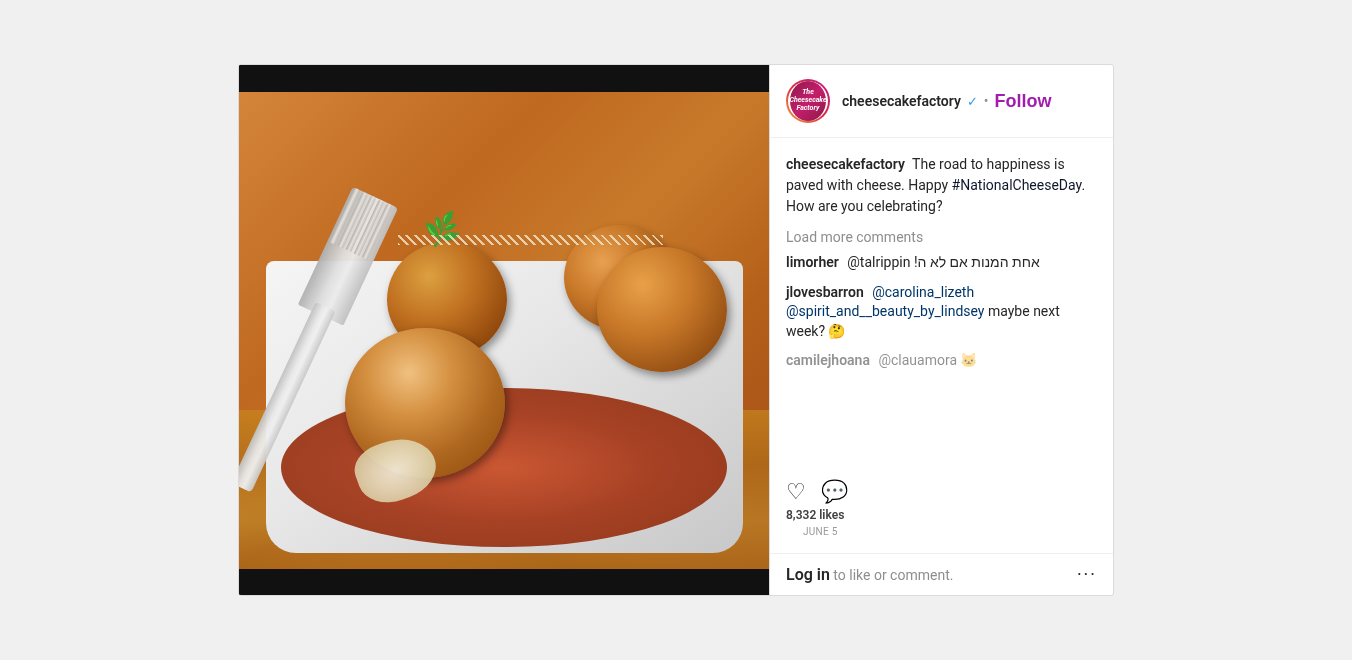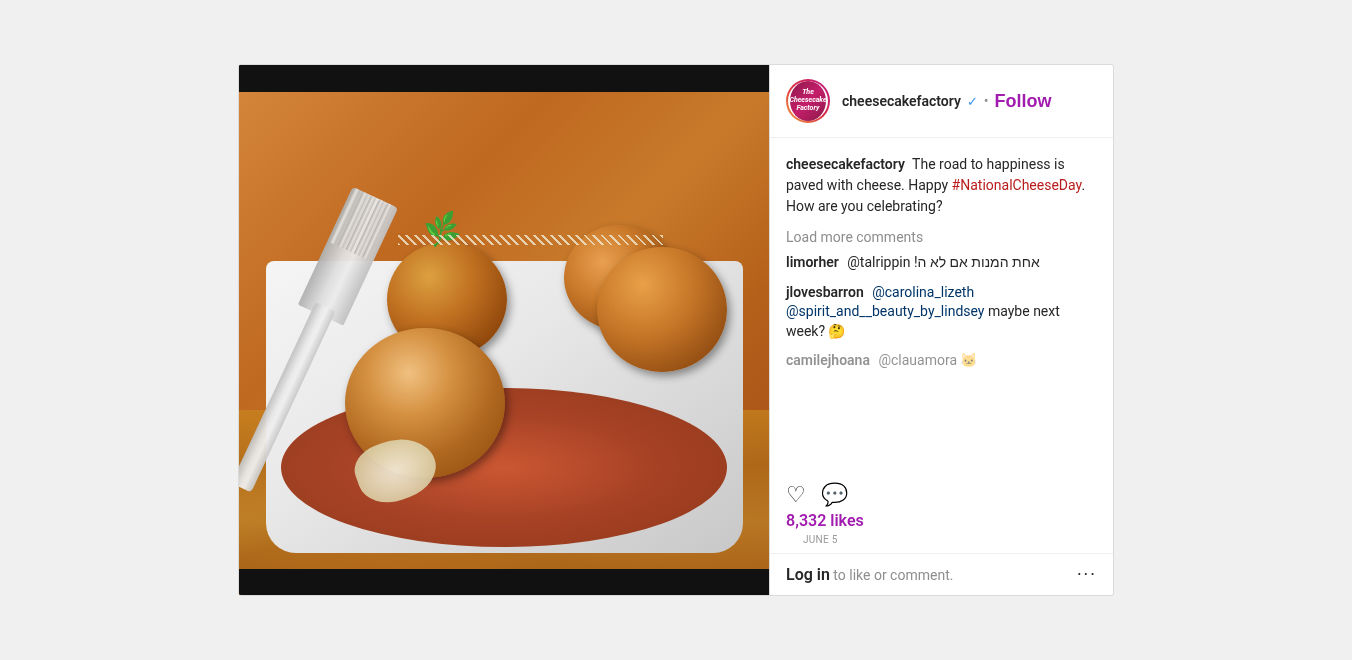--- a/index.html
+++ b/index.html
@@ -218,21 +218,21 @@
       padding: 16px 16px 8px;
       font-size: 14px;
       color: #262626;
       line-height: 1.5;
     }
     .caption-username {
       font-weight: 600;
       margin-right: 4px;
     }
     .caption-hashtag {
-      color: #b91c1c;
+      color: #0f172a;
     }
     .load-more-comments {
       padding: 4px 16px 8px;
       font-size: 14px;
       color: #8e8e8e;
       cursor: pointer;
     }
     .comments-section {
       padding: 0 16px;
       flex: 1;
@@ -257,37 +257,38 @@
       gap: 16px;
     }
     .action-icon {
       font-size: 22px;
       cursor: pointer;
       color: #262626;
     }
     .likes-count {
       padding: 0 16px 4px;
       font-weight: 600;
-      font-size: 16px;
-      color: #a21caf;
+      font-size: 12px;
+      color: #404040;
     }
     .post-date {
       padding: 0 16px 8px;
       font-size: 10px;
       color: #999;
       letter-spacing: 0.3px;
       text-transform: uppercase;
       margin-left: 17px;
     }
     .post-footer {
       border-top: 1px solid #efefef;
       padding: 10px 16px;
       display: flex;
       align-items: center;
       justify-content: space-between;
+      margin-top: 8px;
     }
     .login-text {
       font-size: 14px;
       color: #8e8e8e;
     }
     .login-link {
       color: #262626;
       font-weight: 600;
     }
     .more-options {

